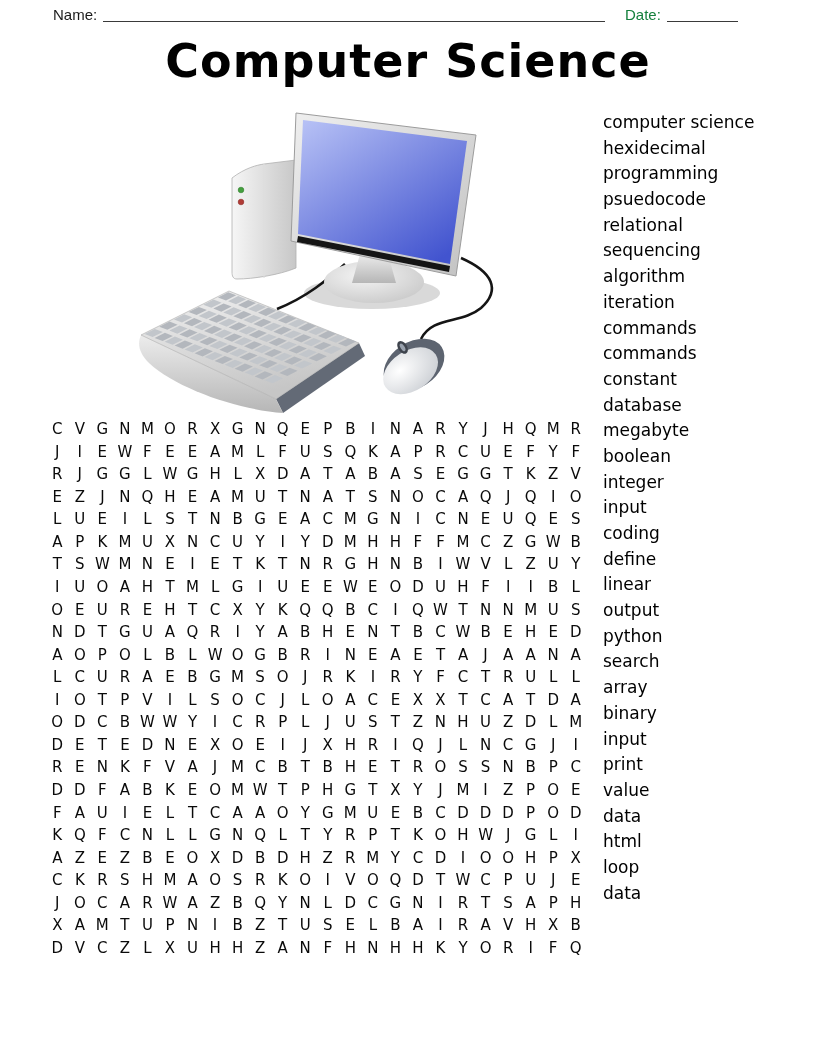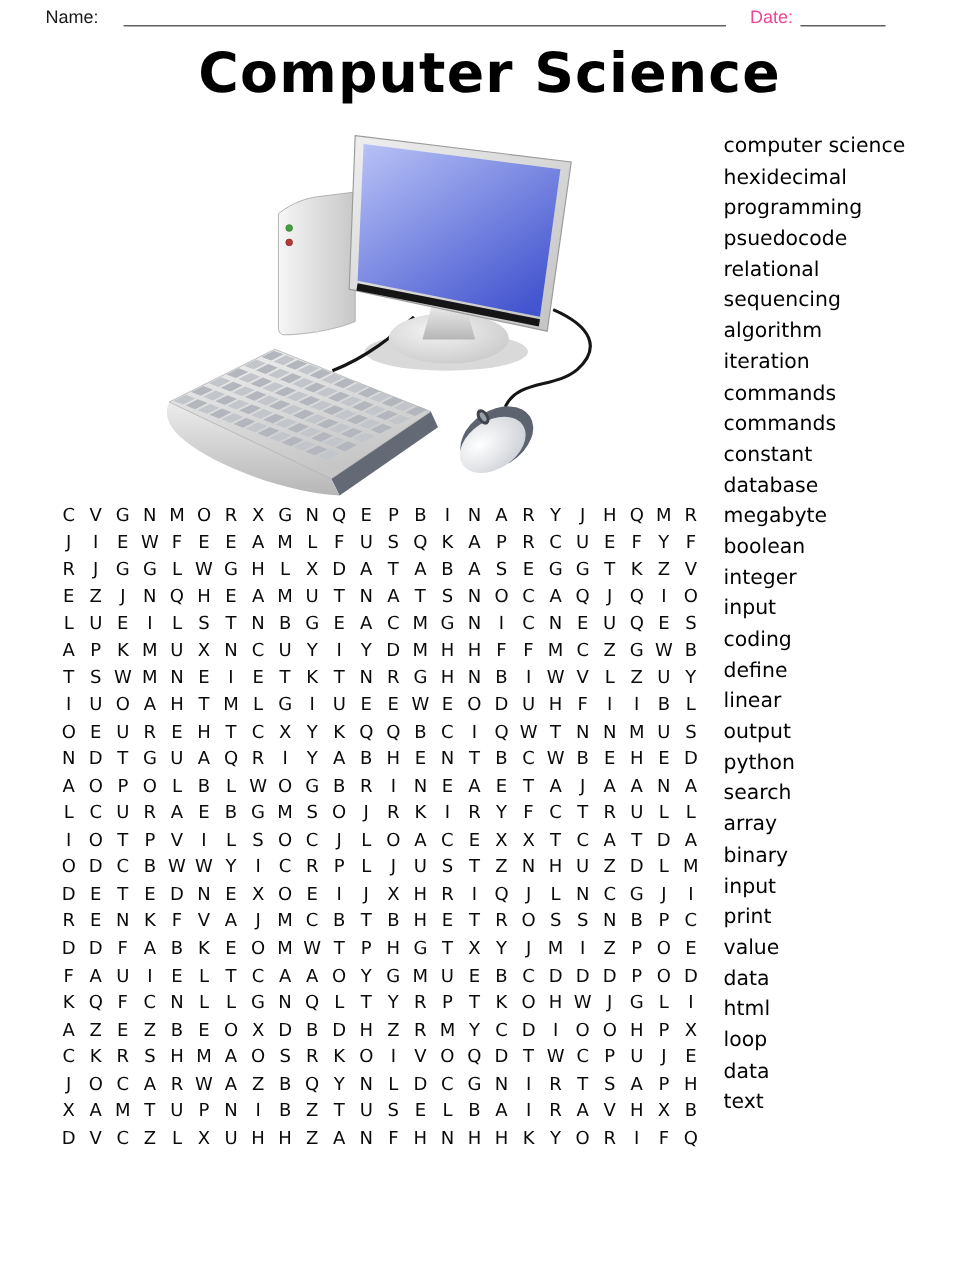--- a/index.html
+++ b/index.html
@@ -1,22 +1,22 @@
 <!DOCTYPE html>
 <html><head>
 <meta charset="utf-8">
 <style>
   html,body{margin:0;padding:0;}
   body{
     width:816px;height:1056px;position:relative;background:#ffffff;
     font-family:"DejaVu Sans",sans-serif;overflow:hidden;color:#000;
   }
-  .name-label{position:absolute;left:38px;top:6px;font:15px "Liberation Sans",sans-serif;color:#1a1a1a;}
+  .name-label{position:absolute;left:53px;top:6px;font:15px "Liberation Sans",sans-serif;color:#1a1a1a;}
   .name-line{position:absolute;left:103px;top:1px;width:502px;height:20px;border-bottom:1.5px solid #3a3a3a;}
-  .date-label{position:absolute;left:625px;top:6px;font:15px "Liberation Sans",sans-serif;color:#ec4899;text-align:center;}
+  .date-label{position:absolute;left:625px;top:6px;font:15px "Liberation Sans",sans-serif;color:#15803d;text-align:center;}
   .date-line{position:absolute;left:667px;top:1px;width:71px;height:20px;border-bottom:1.5px solid #3a3a3a;}
   .title{
     position:absolute;left:0;right:0;top:34px;margin:0;text-align:center;
     font-size:46px;font-weight:bold;letter-spacing:1px;color:#000;
     font-family:"DejaVu Sans",sans-serif;
   }
   .clipart{position:absolute;left:128px;top:108px;width:462px;height:312px;}
   .word-list{position:absolute;left:603px;top:110px;font-size:17px;color:#000;}
   .word-list .word{height:25.7px;line-height:25.7px;white-space:nowrap;}
   .grid{
@@ -209,21 +209,20 @@
     <div class="word">search</div>
     <div class="word">array</div>
     <div class="word">binary</div>
     <div class="word">input</div>
     <div class="word">print</div>
     <div class="word">value</div>
     <div class="word">data</div>
     <div class="word">html</div>
     <div class="word">loop</div>
     <div class="word">data</div>
-    <div class="word">text</div>
   </div>
 
 <div class="grid" id="letter-grid">
     <span>C</span>
     <span>V</span>
     <span>G</span>
     <span>N</span>
     <span>M</span>
     <span>O</span>
     <span>R</span>

